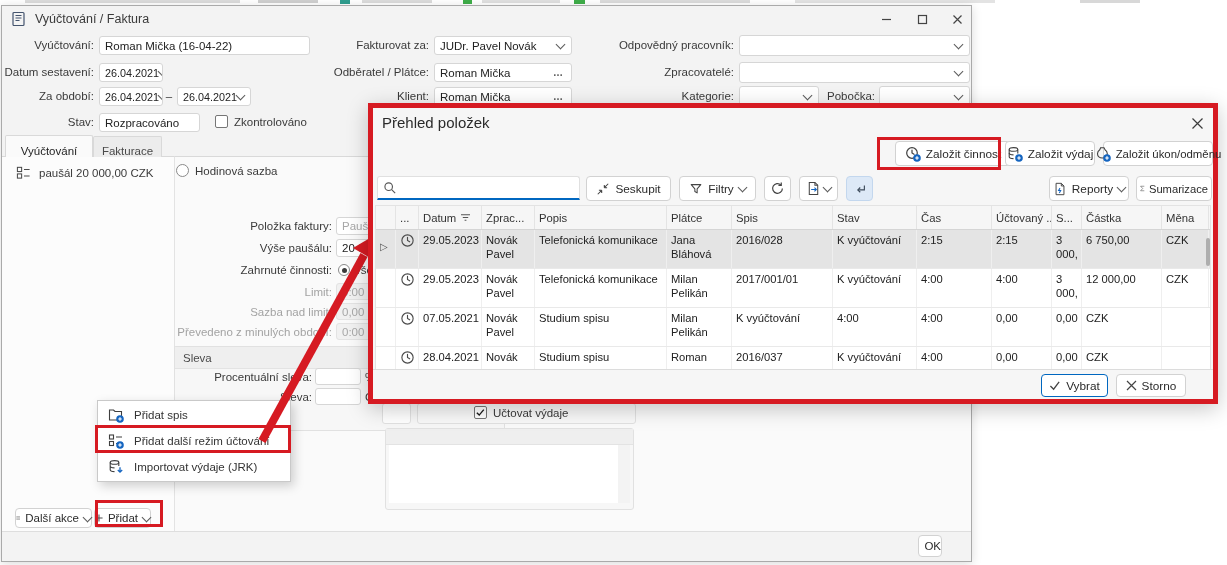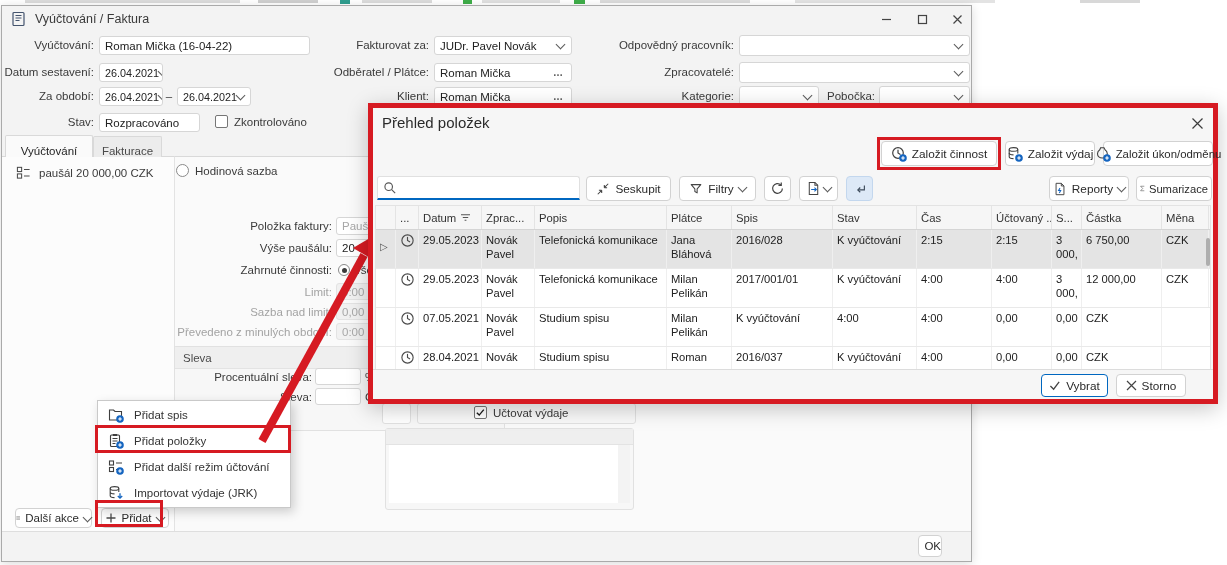--- a/index.html
+++ b/index.html
@@ -246,21 +246,21 @@
     <div style="position:absolute;right:3px;top:16px;width:12px;height:58px;background:#f3f3f3"></div>
   </div>
 
   <div class="btn" style="left:13px;top:502px;width:77px;height:20px">
     <svg width="11" height="10" viewBox="0 0 13 12">
         <path d="M1 2h11M1 6h11M1 10h11" stroke="#4a4a4a" stroke-width="1.3"></path>
       </svg>
     <span>Další akce</span>
       <span class="chv" style="margin-top:-2px"></span>
   </div>
-  <div class="btn" style="left:99px;top:502px;width:68px;height:20px">
+  <div class="btn" style="left:92px;top:502px;width:57px;height:20px">
     <svg width="10" height="10" viewBox="0 0 10 10">
         <path d="M5 0.5v9M0.5 5h9" stroke="#4a4a4a" stroke-width="1.3"></path>
       </svg>
     <span>Přidat</span>
       <span class="chv" style="margin-top:-2px"></span>
   </div>
   <div class="sep" style="left:0;top:525px;width:969px"></div>
   <div class="btn" style="left:916px;top:529px;width:24px;height:22px">
     <svg width="12" height="11" viewBox="0 0 13 12">
         <path d="M1.5 6.5l3.5 3.5 6-8" fill="none" stroke="#555" stroke-width="1.4"></path>
@@ -274,30 +274,20 @@
       <div class="mi">
         <svg width="16" height="16" viewBox="0 0 16 16">
           <path d="M1.5 3h4L7 4.5h6.5v8.5h-12z" fill="none" stroke="#3f3f3f" stroke-width="1.1"></path>
           <circle cx="12" cy="12" r="3.8" fill="#1565c0"></circle>
           <path d="M12 10.2v3.6M10.2 12h3.6" stroke="#fff" stroke-width="1.2"></path>
         </svg>
         <span>Přidat spis</span>
       </div>
       <div class="mi">
         <svg width="16" height="16" viewBox="0 0 16 16">
-          <rect x="2.5" y="2" width="9" height="11.5" rx="1" fill="none" stroke="#3f3f3f" stroke-width="1.1"></rect>
-          <path d="M4.8 2h4.4" stroke="#3f3f3f" stroke-width="2"></path>
-          <path d="M4.5 5.5h5M4.5 8h5M4.5 10.5h3" stroke="#3f3f3f" stroke-width="1"></path>
-          <circle cx="12" cy="12" r="3.8" fill="#1565c0"></circle>
-          <path d="M12 10.2v3.6M10.2 12h3.6" stroke="#fff" stroke-width="1.2"></path>
-        </svg>
-        <span>Přidat položky</span>
-      </div>
-      <div class="mi">
-        <svg width="16" height="16" viewBox="0 0 16 16">
           <rect x="1.5" y="2" width="4" height="4" fill="none" stroke="#3f3f3f" stroke-width="1.1"></rect>
           <rect x="1.5" y="8.5" width="4" height="4" fill="none" stroke="#3f3f3f" stroke-width="1.1"></rect>
           <path d="M8 4h6M8 10.5h1.5" stroke="#3f3f3f" stroke-width="1.1"></path>
           <circle cx="12" cy="12" r="3.8" fill="#1565c0"></circle>
           <path d="M12 10.2v3.6M10.2 12h3.6" stroke="#fff" stroke-width="1.2"></path>
         </svg>
         <span>Přidat další režim účtování</span>
       </div>
       <div class="mi">
         <svg width="16" height="16" viewBox="0 0 16 16">
@@ -319,21 +309,21 @@
 </svg>
 
 <div class="dlg">
   <div class="dtitle">Přehled položek</div>
   <div class="abs" style="left:812px;top:3px;width:24px;height:24px;display:flex;align-items:center;justify-content:center">
     <svg width="13" height="13" viewBox="0 0 13 13">
         <path d="M1.5 1.5l10 10M11.5 1.5l-10 10" stroke="#3c3c3c" stroke-width="1.2"></path>
       </svg>
   </div>
 
-  <div class="btn" style="left:508px;top:33px;width:116px;height:25px">
+  <div class="btn" style="left:522px;top:33px;width:116px;height:25px">
     <svg width="16" height="16" viewBox="0 0 16 16">
         <circle cx="7" cy="7" r="5.3" fill="none" stroke="#3f3f3f" stroke-width="1.2"></circle>
         <path d="M7 4.2V7l2 1.3" fill="none" stroke="#3f3f3f" stroke-width="1.2" stroke-linecap="round"></path>
         <circle cx="12" cy="12" r="3.8" fill="#1565c0"></circle>
         <path d="M12 10.2v3.6M10.2 12h3.6" stroke="#fff" stroke-width="1.2"></path>
       </svg>
     <span>Založit činnost</span>
   </div>
   <div class="btn" style="left:632px;top:33px;width:90px;height:25px">
     <svg width="16" height="16" viewBox="0 0 16 16">

